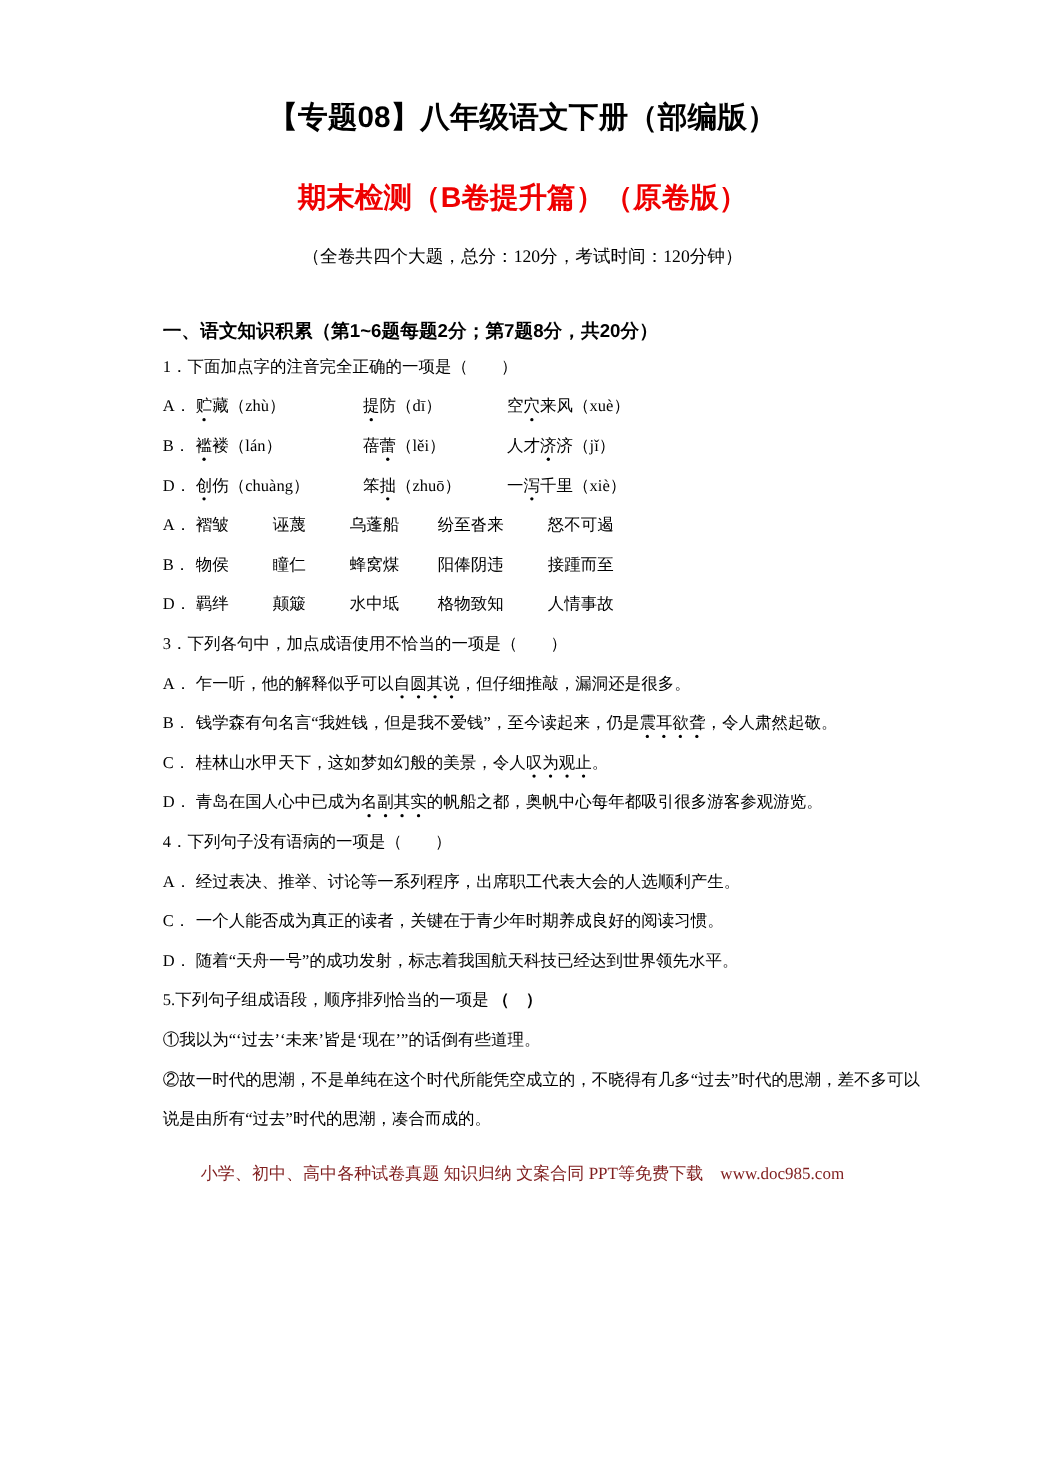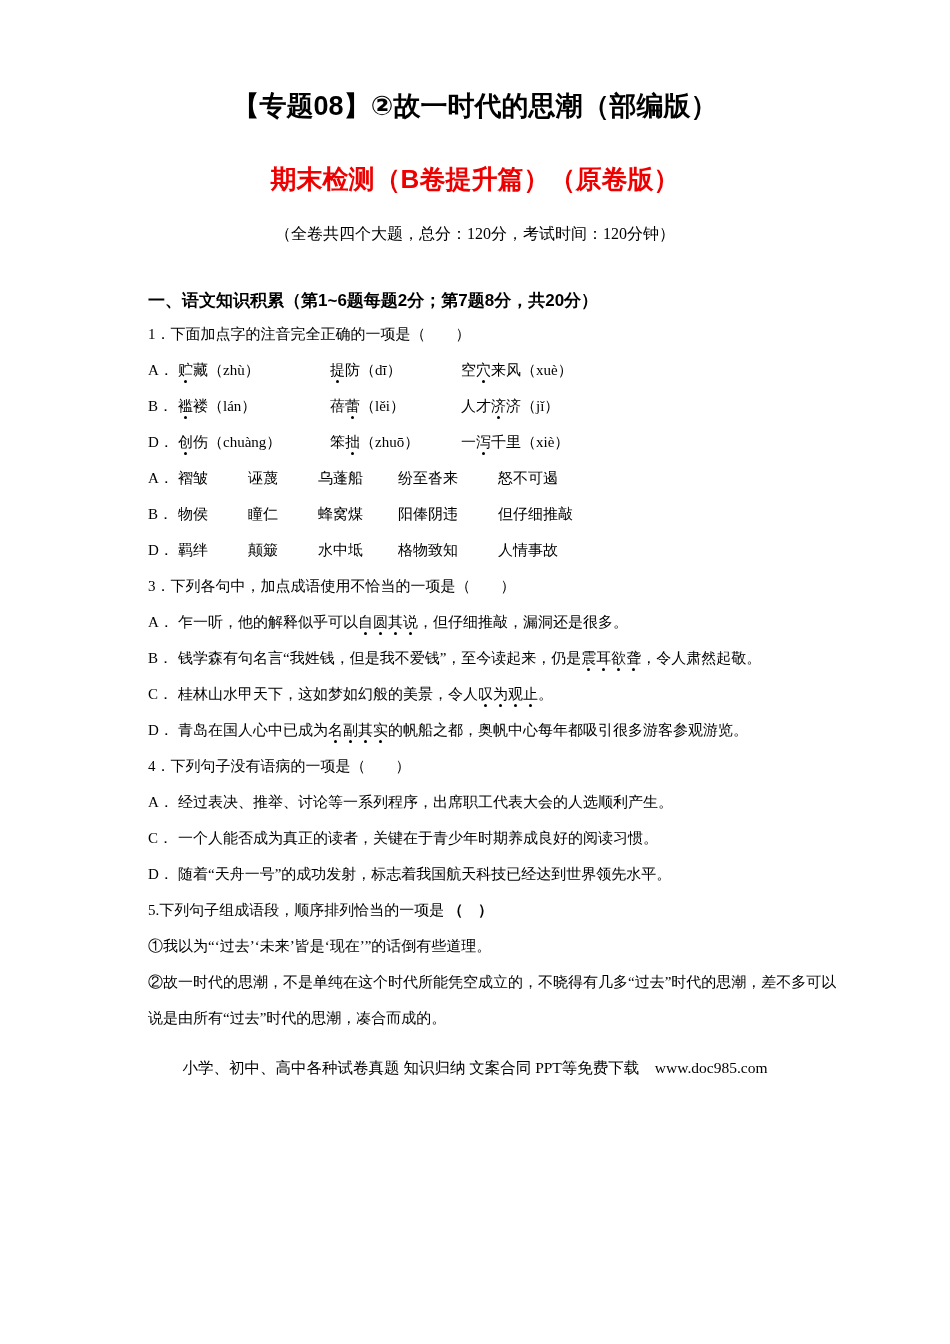--- a/index.html
+++ b/index.html
@@ -35,44 +35,44 @@
   .q1-c2 { min-width: 80px; } .q1-c3 { min-width: 100px; }
   
   .dc { position: relative; display: inline-block; line-height: 1.25; }
   .dc::after {
     content: ""; position: absolute; left: 50%; margin-left: -1.5px;
     bottom: -3px; width: 3px; height: 3px; border-radius: 50%; background: #000;
   }
   .b { font-weight: bold; }
   .footer {
     text-align: center; font-size: 15.5px; line-height: 24px;
-    color: #000000; margin: 20px 0 0 0; padding: 0 40px;
+    color: #7f1d1d; margin: 20px 0 0 0; padding: 0 40px;
   }
 </style>
 </head>
 <body>
 
 <div class="header">
-  <h1 class="doc-title">【专题08】②故一时代的思潮（部编版）</h1>
+  <h1 class="doc-title">【专题08】八年级语文下册（部编版）</h1>
   <h2 class="doc-subtitle" style="color: rgb(238, 0, 0);">期末检测（B卷提升篇）（原卷版）</h2>
   <p class="exam-info">（全卷共四个大题，总分：120分，考试时间：120分钟）</p>
 </div>
 
 <div class="content">
   <p class="section-header">一、语文知识积累（第1~6题每题2分；第7题8分，共20分）</p>
   <div id="questions">
       <div>
         <p class="line"><span>1．下面加点字的注音完全正确的一项是（　　）</span></p>
         <p class="line"><span class="opt-label">A．</span><span class="cell q0-c0"><span class="dc">贮</span><span>藏（zhù）</span></span><span class="cell q0-c1"><span class="dc">提</span><span>防（dī）</span></span><span class="cell q0-c2"><span>空</span><span class="dc">穴</span><span>来风（xuè）</span></span></p>
         <p class="line"><span class="opt-label">B．</span><span class="cell q0-c0"><span class="dc">褴</span><span>褛（lán）</span></span><span class="cell q0-c1"><span>蓓</span><span class="dc">蕾</span><span>（lěi）</span></span><span class="cell q0-c2"><span>人才</span><span class="dc">济</span><span>济（jǐ）</span></span></p>
         <p class="line"><span class="opt-label">D．</span><span class="cell q0-c0"><span class="dc">创</span><span>伤（chuàng）</span></span><span class="cell q0-c1"><span>笨</span><span class="dc">拙</span><span>（zhuō）</span></span><span class="cell q0-c2"><span>一</span><span class="dc">泻</span><span>千里（xiè）</span></span></p>
       </div>
       <div>
         <p class="line"><span class="opt-label">A．</span><span class="cell q1-c0"><span>褶皱</span></span><span class="cell q1-c1"><span>诬蔑</span></span><span class="cell q1-c2"><span>乌蓬船</span></span><span class="cell q1-c3"><span>纷至沓来</span></span><span class="cell q1-c4"><span>怒不可遏</span></span></p>
-        <p class="line"><span class="opt-label">B．</span><span class="cell q1-c0"><span>物侯</span></span><span class="cell q1-c1"><span>瞳仁</span></span><span class="cell q1-c2"><span>蜂窝煤</span></span><span class="cell q1-c3"><span>阳俸阴违</span></span><span class="cell q1-c4"><span>但仔细推敲</span></span></p>
+        <p class="line"><span class="opt-label">B．</span><span class="cell q1-c0"><span>物侯</span></span><span class="cell q1-c1"><span>瞳仁</span></span><span class="cell q1-c2"><span>蜂窝煤</span></span><span class="cell q1-c3"><span>阳俸阴违</span></span><span class="cell q1-c4"><span>接踵而至</span></span></p>
         <p class="line"><span class="opt-label">D．</span><span class="cell q1-c0"><span>羁绊</span></span><span class="cell q1-c1"><span>颠簸</span></span><span class="cell q1-c2"><span>水中坻</span></span><span class="cell q1-c3"><span>格物致知</span></span><span class="cell q1-c4"><span>人情事故</span></span></p>
       </div>
       <div>
         <p class="line"><span>3．下列各句中，加点成语使用不恰当的一项是（　　）</span></p>
         <p class="line"><span class="opt-label">A．</span><span>乍一听，他的解释似乎可以</span><span class="dc">自</span><span class="dc">圆</span><span class="dc">其</span><span class="dc">说</span><span>，但仔细推敲，漏洞还是很多。</span></p>
         <p class="line"><span class="opt-label">B．</span><span>钱学森有句名言“我姓钱，但是我不爱钱”，至今读起来，仍是</span><span class="dc">震</span><span class="dc">耳</span><span class="dc">欲</span><span class="dc">聋</span><span>，令人肃然起敬。</span></p>
         <p class="line"><span class="opt-label">C．</span><span>桂林山水甲天下，这如梦如幻般的美景，令人</span><span class="dc">叹</span><span class="dc">为</span><span class="dc">观</span><span class="dc">止</span><span>。</span></p>
         <p class="line"><span class="opt-label">D．</span><span>青岛在国人心中已成为</span><span class="dc">名</span><span class="dc">副</span><span class="dc">其</span><span class="dc">实</span><span>的帆船之都，奥帆中心每年都吸引很多游客参观游览。</span></p>
       </div>
       <div>

